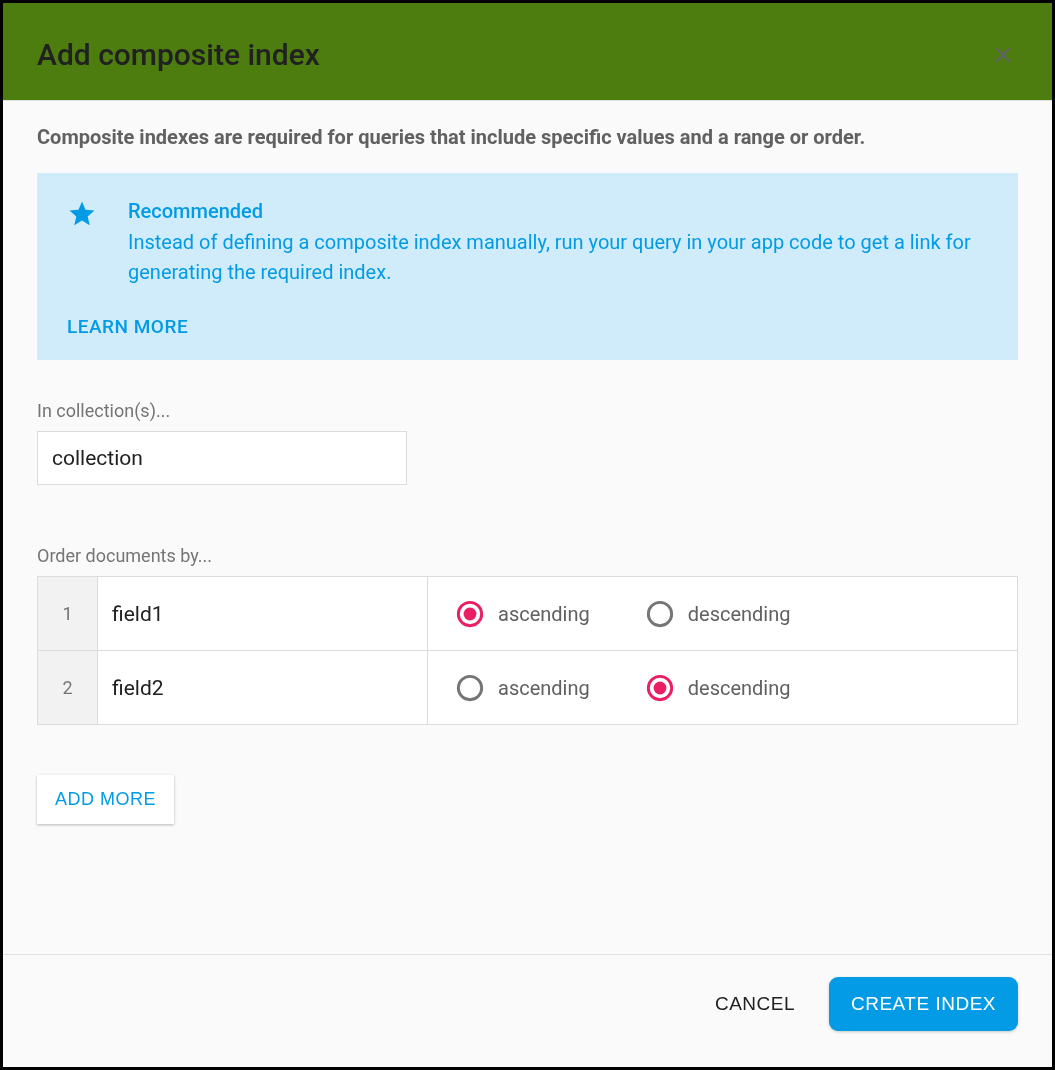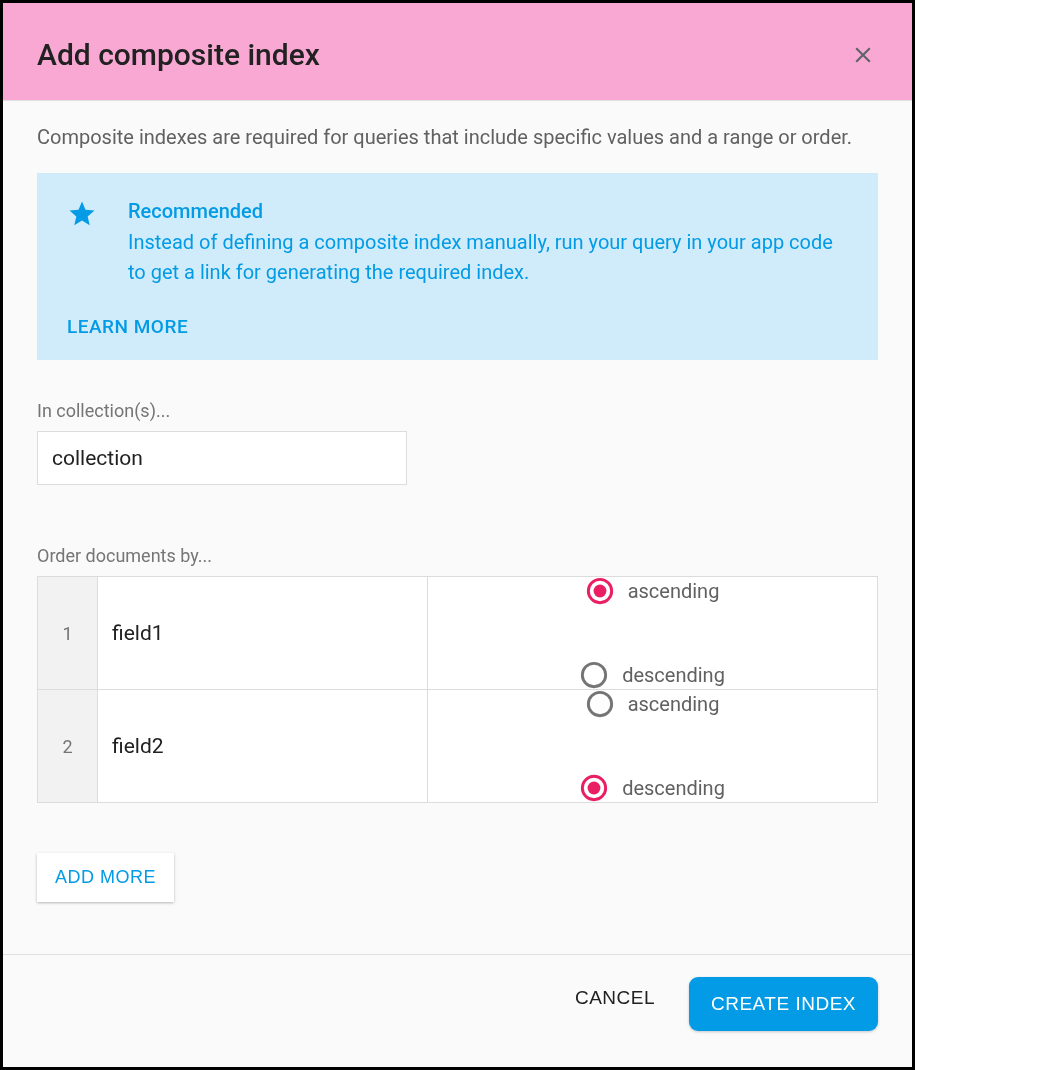--- a/index.html
+++ b/index.html
@@ -6,24 +6,24 @@
       box-sizing: border-box;
       margin: 0;
       padding: 0;
     }
     body {
       font-family: Roboto, "Helvetica Neue", Arial, sans-serif;
       background: #fff;
       color: #212121;
     }
     .dialog {
-      width: 915px;
+      width: 1055px;
       height: 1070px;
       border: 3px solid #000;
-      background: #f9a8d4;
+      background: #4d7c0f;
       display: flex;
       flex-direction: column;
     }
     .dialog-header {
       display: flex;
       justify-content: space-between;
       align-items: center;
       padding: 34px 34px 28px 34px;
       border-bottom: 1px solid #e0e0e0;
     }
@@ -48,20 +48,21 @@
     .dialog-body {
       padding: 24px 34px 0 34px;
       flex: 1;
       background: #fafafa;
       overflow: auto;
     }
     .body-description {
       font-size: 20px;
       color: #616161;
       margin-bottom: 24px;
+      font-weight: bold;
     }
     .info-card {
       background: #d0ecfa;
       padding: 26px 30px 22px 30px;
       margin-bottom: 40px;
     }
     .info-top {
       display: flex;
       gap: 31px;
       margin-bottom: 28px;
@@ -143,21 +144,20 @@
       color: #212121;
     }
     .order-cell {
       background: #fff;
       padding: 0 28px;
     }
     .radio-group {
       display: flex;
       gap: 56px;
       align-items: center;
-      flex-direction: column;
     }
     .radio-option {
       display: flex;
       align-items: center;
       gap: 14px;
       cursor: pointer;
     }
     .radio-circle {
       width: 28px;
       height: 28px;
@@ -202,21 +202,21 @@
     }
     .dialog-footer {
       border-top: 1px solid #e0e0e0;
       padding: 22px 34px 22px 34px;
       background: #fafafa;
     }
     .footer-buttons {
       display: flex;
       justify-content: flex-end;
       gap: 28px;
-      align-items: flex-start;
+      align-items: center;
       margin-bottom: 14px;
     }
     .cancel-btn {
       background: none;
       border: none;
       font-size: 19px;
       font-weight: 500;
       color: #212121;
       letter-spacing: 0.5px;
       cursor: pointer;

